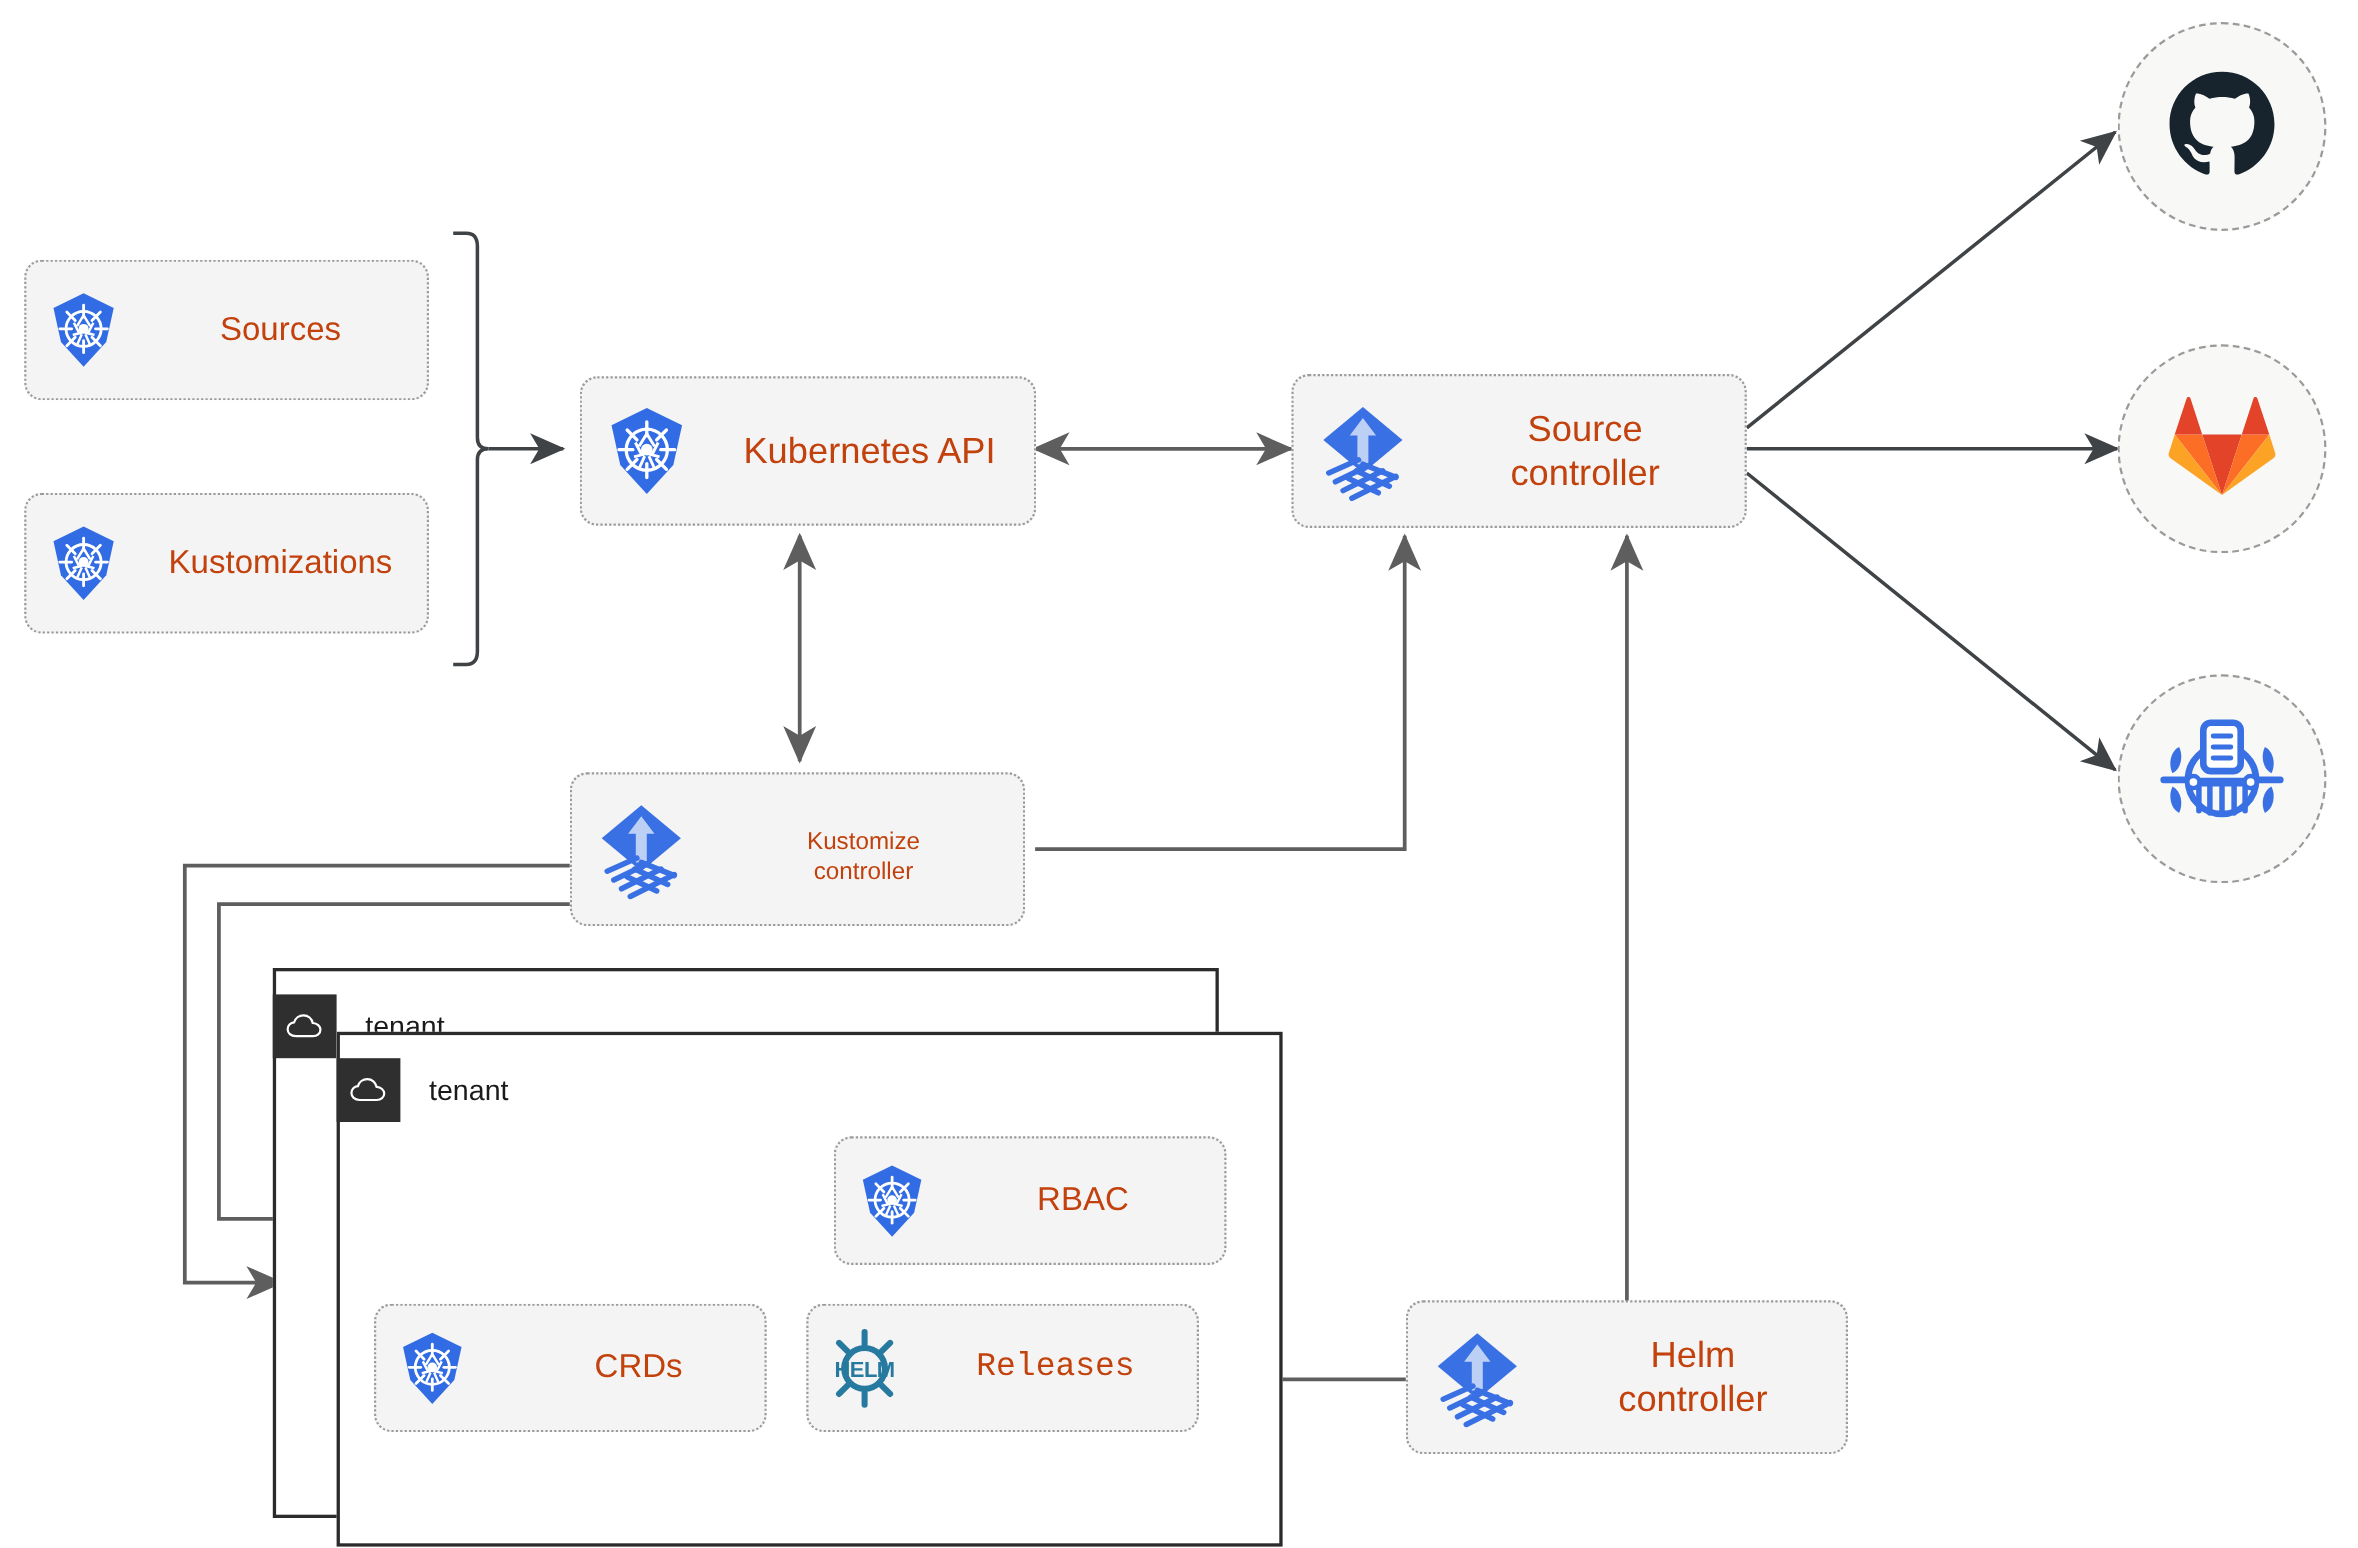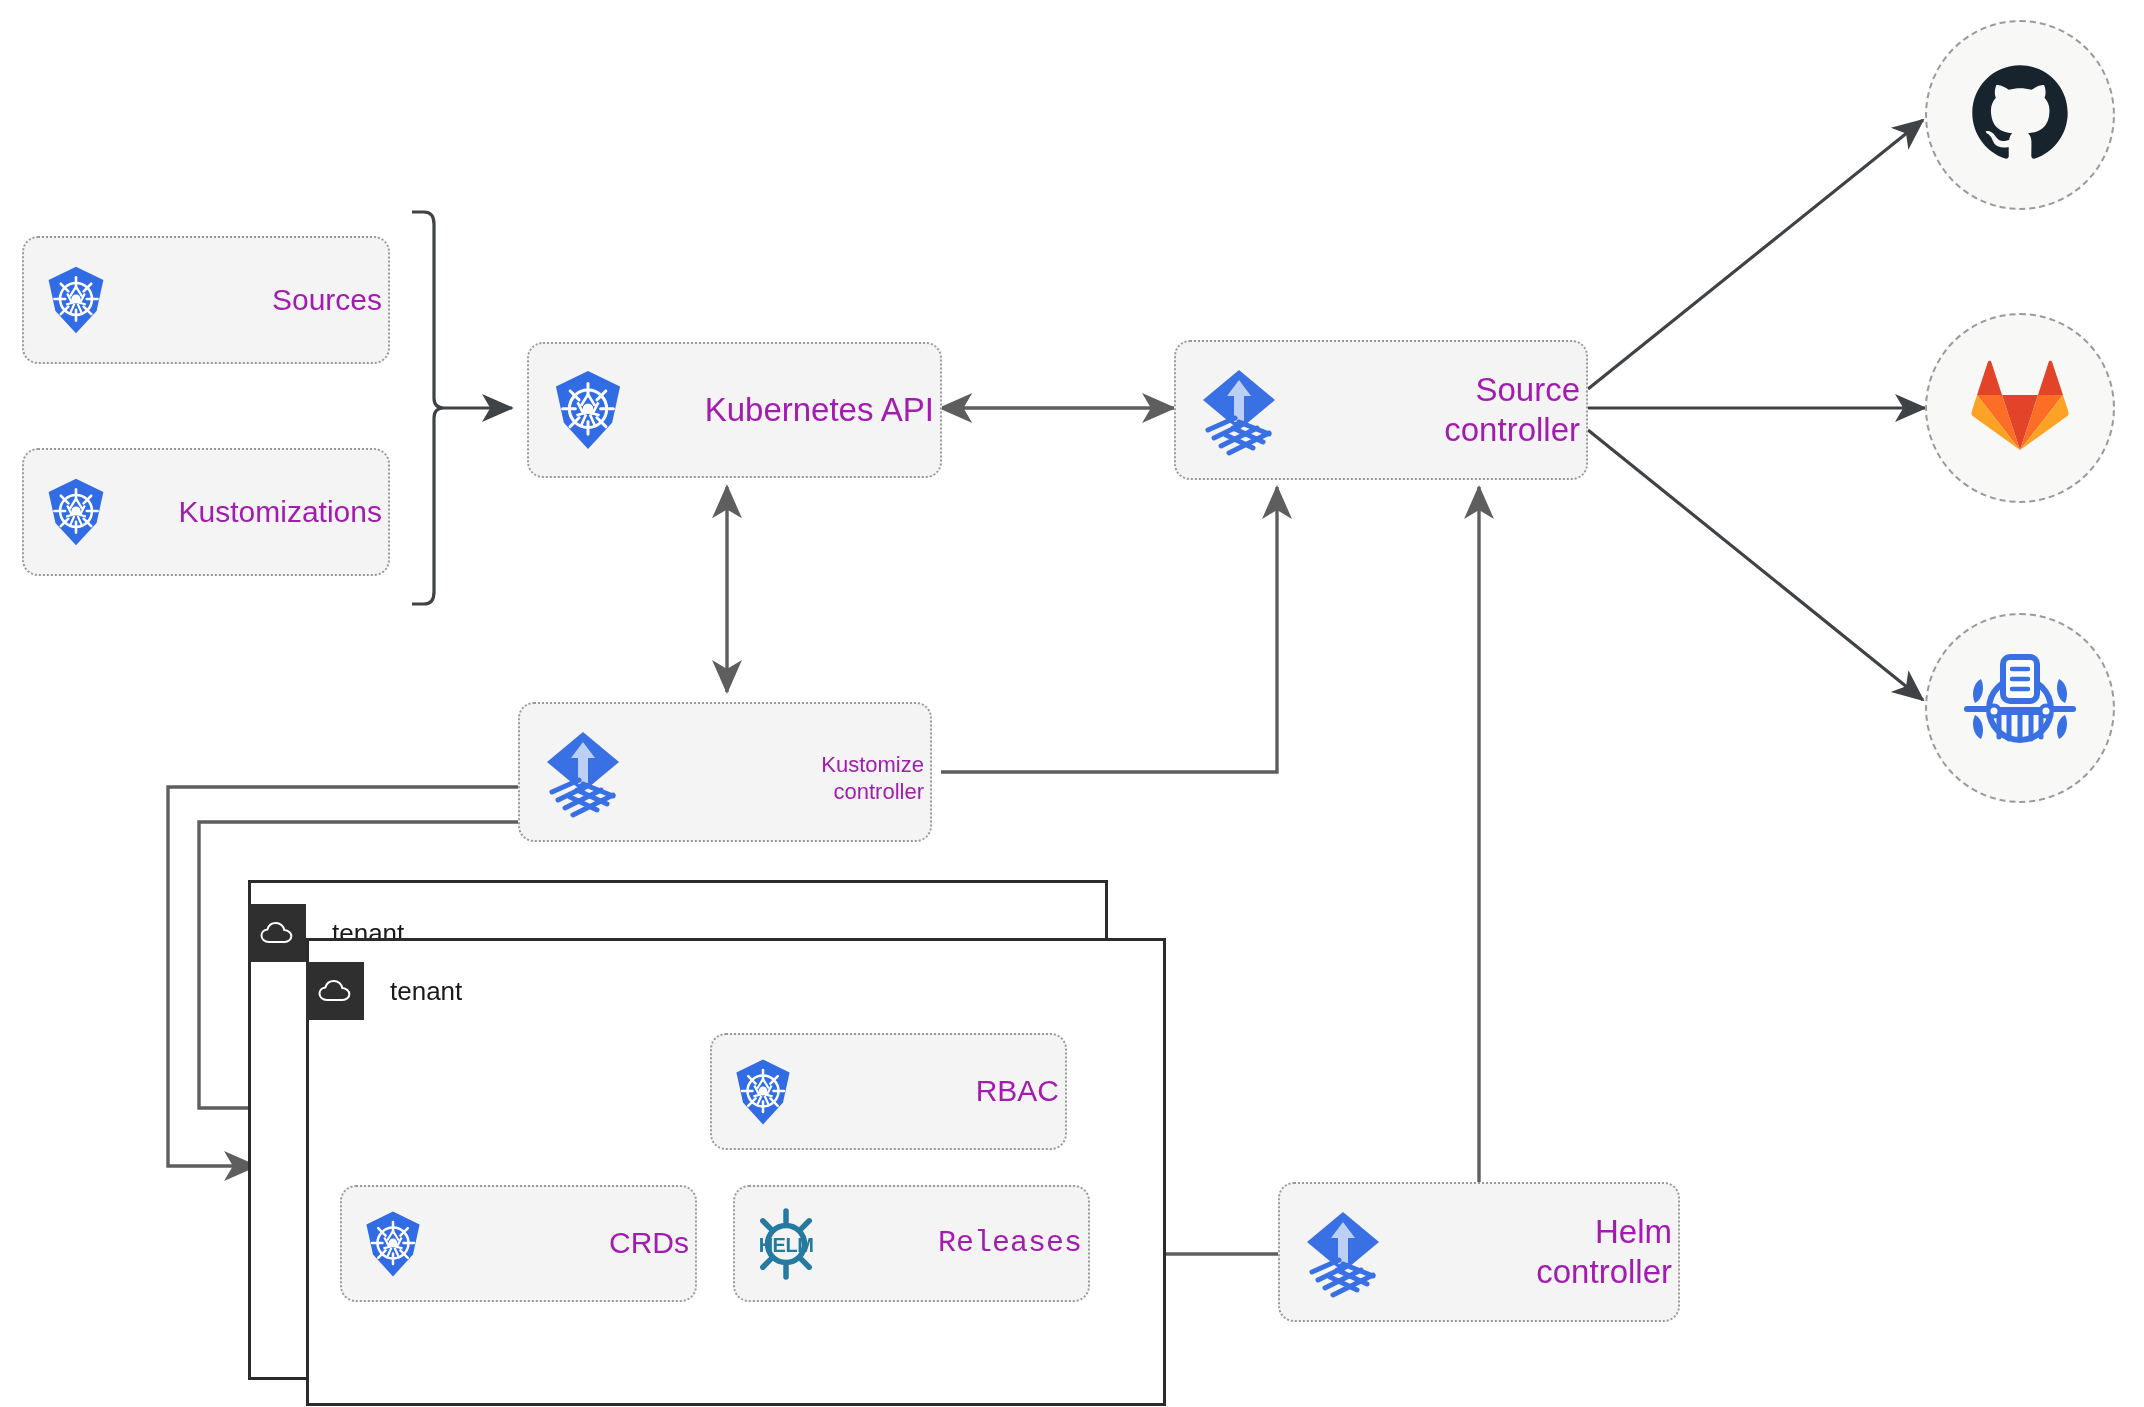--- a/index.html
+++ b/index.html
@@ -29,22 +29,22 @@
     z-index: 5;
   }
   .node .ico {
     flex: 0 0 auto;
     display: flex;
     align-items: center;
     justify-content: center;
   }
   .node .lbl {
     flex: 1 1 auto;
-    text-align: right;
-    color: #a21caf;
+    text-align: center;
+    color: #c2410c;
     line-height: 1.22;
     white-space: pre-line;
     padding-right: 6px;
   }
   
   .tenant {
     position: absolute;
     box-sizing: border-box;
     background: #ffffff;
     border: 3px solid #2b2b2b;
@@ -305,21 +305,21 @@
       <svg width="34" height="24" viewBox="0 0 34 24" xmlns="http://www.w3.org/2000/svg">
         <path d="M9 21 C4.3 21 1.5 18 1.5 14.6 C1.5 11.4 4 8.7 7.4 8.4
                  C8.4 4.6 11.8 2 15.9 2 C20.1 2 23.6 5 24.3 9
                  C28.3 9.2 31.3 12 31.3 15.2 C31.3 18.5 28.3 21 24.6 21 Z" fill="none" stroke="#ffffff" stroke-width="2"></path>
       </svg>
     </span>
     <span class="tenant-title">tenant</span>
   </div>
 
 
-  <div class="node" style="left:710px; top:1033px; width:357px; height:117px; z-index:7;">
+  <div class="node" style="left:758px; top:1033px; width:357px; height:117px; z-index:7;">
     <span class="ico" style="width:102px;">
       <svg width="64" height="68" viewBox="0 0 64 68" xmlns="http://www.w3.org/2000/svg">
         <path d="M32 1.6 L58.6 14.6 L52 44.6 L32 66.4 L12 44.6 L5.4 14.6 Z" fill="#326CE5"></path>
         <g fill="none" stroke="#ffffff" stroke-width="2.5" stroke-linecap="round">
           <circle cx="32" cy="33" r="15.5"></circle>
           <circle cx="32" cy="33" r="4.4" fill="#ffffff" stroke="none"></circle>
           <line x1="32" y1="12" x2="32" y2="22.5"></line>
           <line x1="32" y1="43.5" x2="32" y2="54"></line>
           <line x1="11" y1="33" x2="21.5" y2="33"></line>
           <line x1="42.5" y1="33" x2="53" y2="33"></line>

